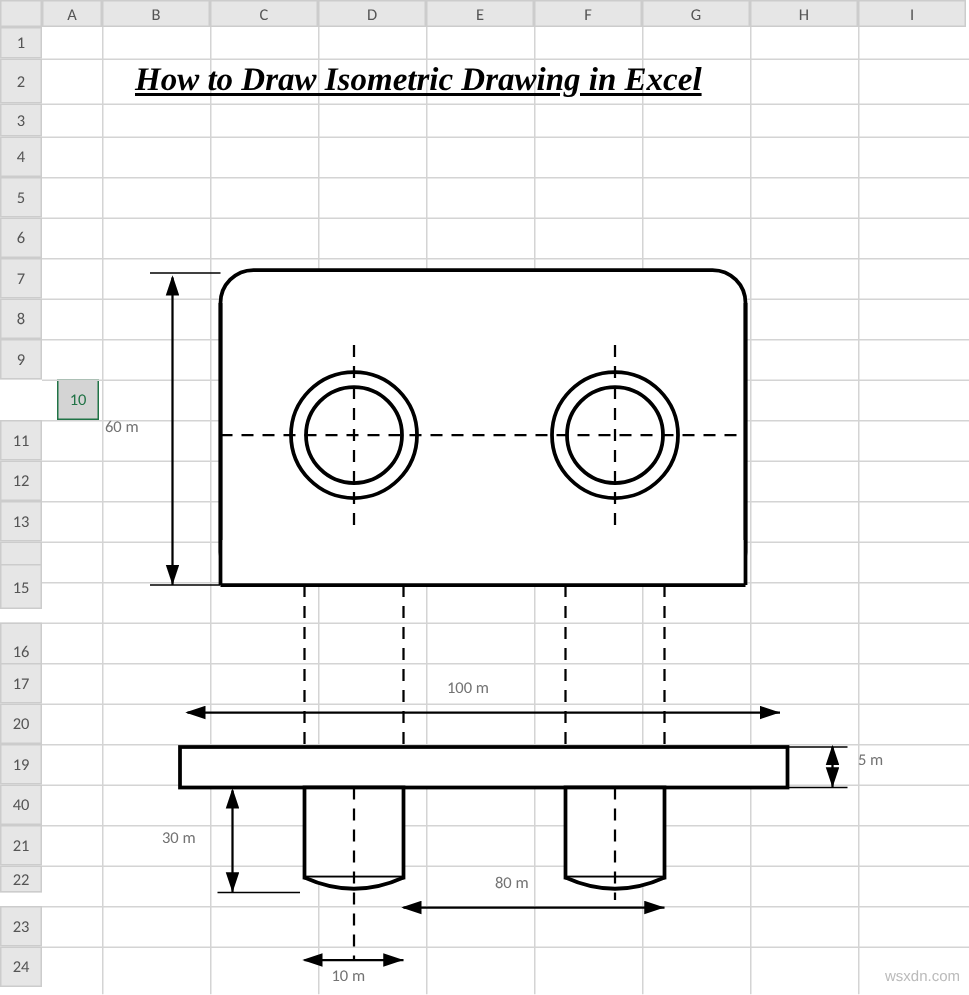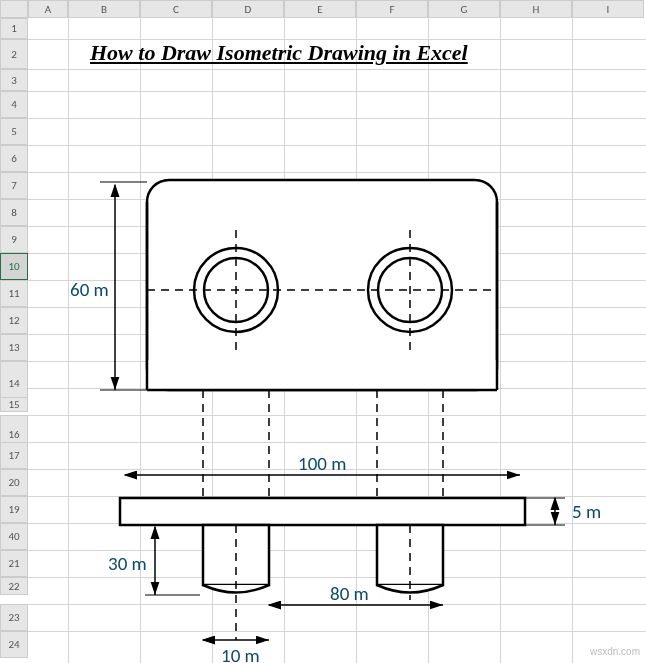--- a/index.html
+++ b/index.html
@@ -46,20 +46,21 @@
     }
     .row-head {
       position: absolute;
       left: 0;
       width: 28px;
     }
     .row-selected {
       background: #d4d4d4;
       border: 1px solid #217346;
       color: #217346;
+      margin-left: 38px;
     }
     .cell-border {
       position: absolute;
       background: #d4d4d4;
     }
     .vline {
       width: 1px;
     }
     .hline {
       height: 1px;
@@ -72,22 +73,22 @@
       font-size: 22px;
       text-decoration: underline;
       color: #000;
     }
     .drawing {
       position: absolute;
     }
     .dim-label {
       position: absolute;
       font-family: Calibri, Arial, sans-serif;
-      font-size: 19px;
-      color: #0c4a6e;
+      font-size: 11px;
+      color: #737373;
       white-space: nowrap;
     }
   </style>
 </head>
 <body>
 
 <div class="corner"></div>
 
 <div class="col-head" style="left:28px;width:40px">A</div>
 <div class="col-head" style="left:68px;width:72px">B</div>
@@ -106,21 +107,21 @@
 <div class="row-head" style="top:118px;height:27px">5</div>
 <div class="row-head" style="top:145px;height:27px">6</div>
 <div class="row-head" style="top:172px;height:27px">7</div>
 <div class="row-head" style="top:199px;height:27px">8</div>
 <div class="row-head" style="top:226px;height:27px">9</div>
 <div class="row-head row-selected" style="top:253px;height:27px">10</div>
 <div class="row-head" style="top:280px;height:27px">11</div>
 <div class="row-head" style="top:307px;height:27px">12</div>
 <div class="row-head" style="top:334px;height:27px">13</div>
 <div class="row-head" style="top:361px;height:45px">14</div>
-<div class="row-head" style="top:397px;height:15px">15</div>
+<div class="row-head" style="top:376px;height:30px">15</div>
 <div class="row-head" style="top:415px;height:39px">16</div>
 <div class="row-head" style="top:442px;height:27px">17</div>
 <div class="row-head" style="top:469px;height:27px">20</div>
 <div class="row-head" style="top:496px;height:27px">19</div>
 <div class="row-head" style="top:523px;height:27px">40</div>
 <div class="row-head" style="top:550px;height:27px">21</div>
 <div class="row-head" style="top:577px;height:18px">22</div>
 <div class="row-head" style="top:604px;height:27px">23</div>
 <div class="row-head" style="top:631px;height:27px">24</div>
 

